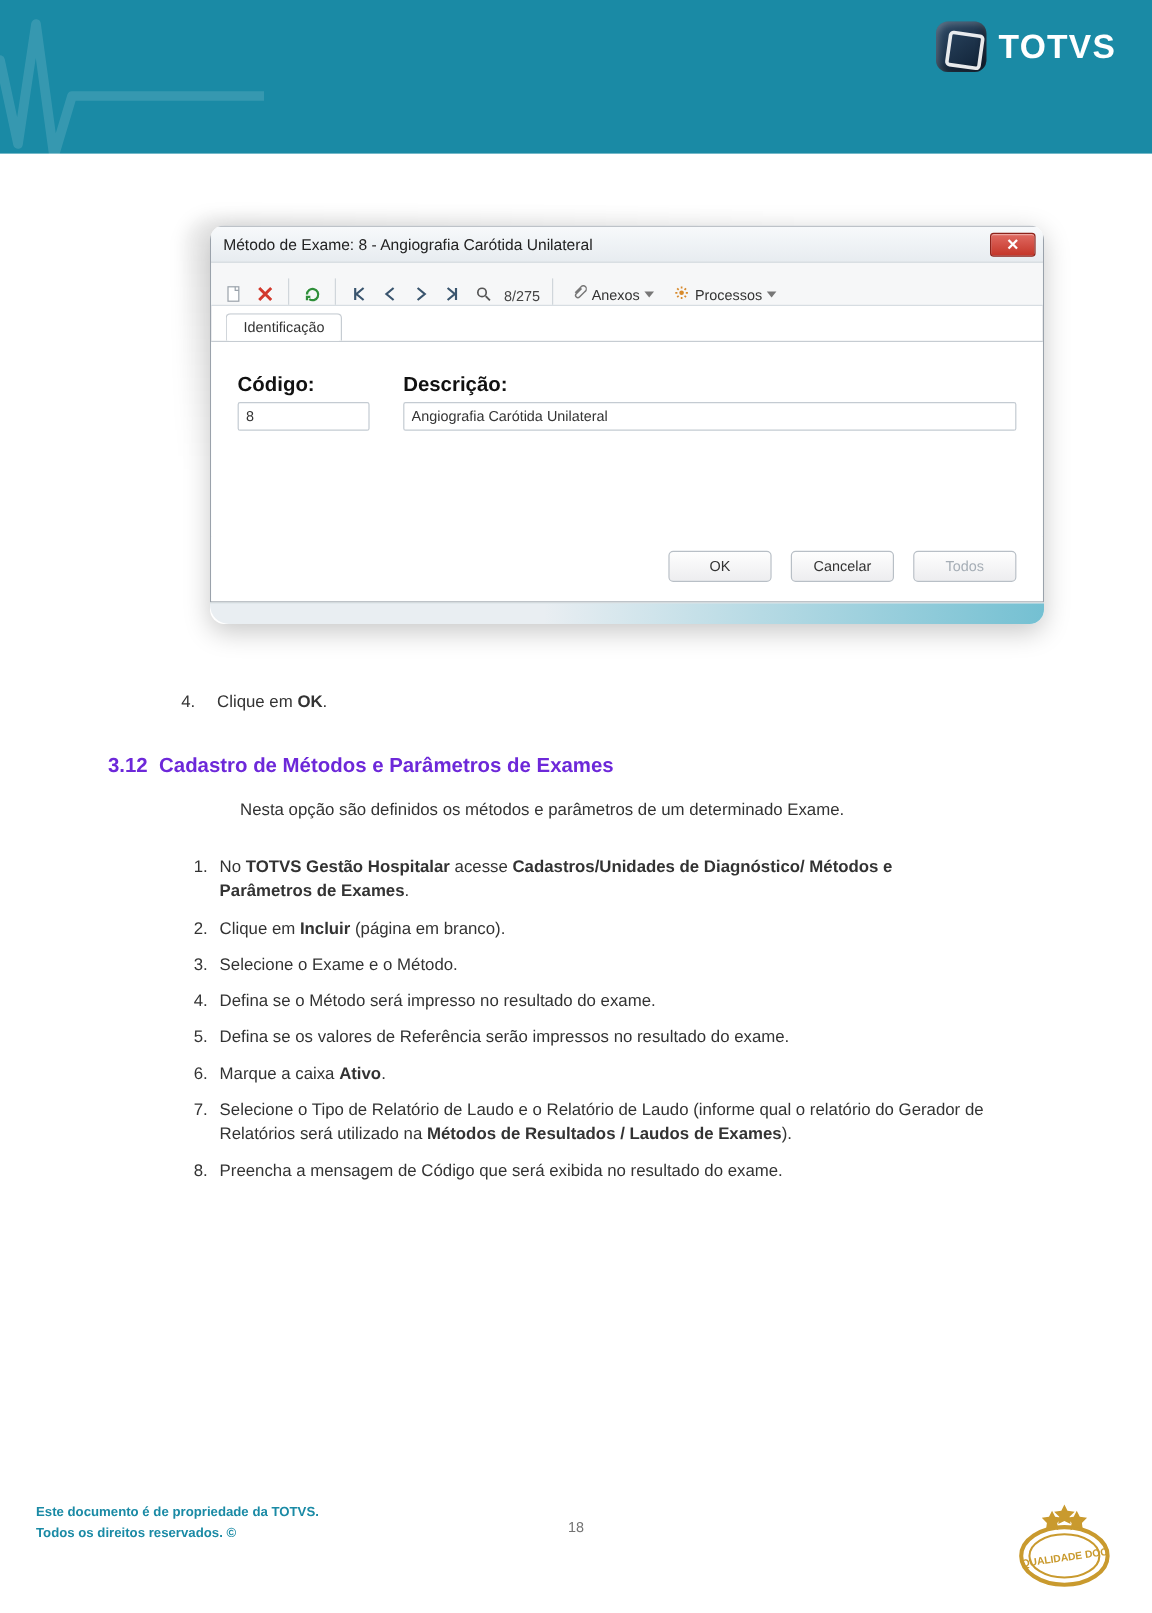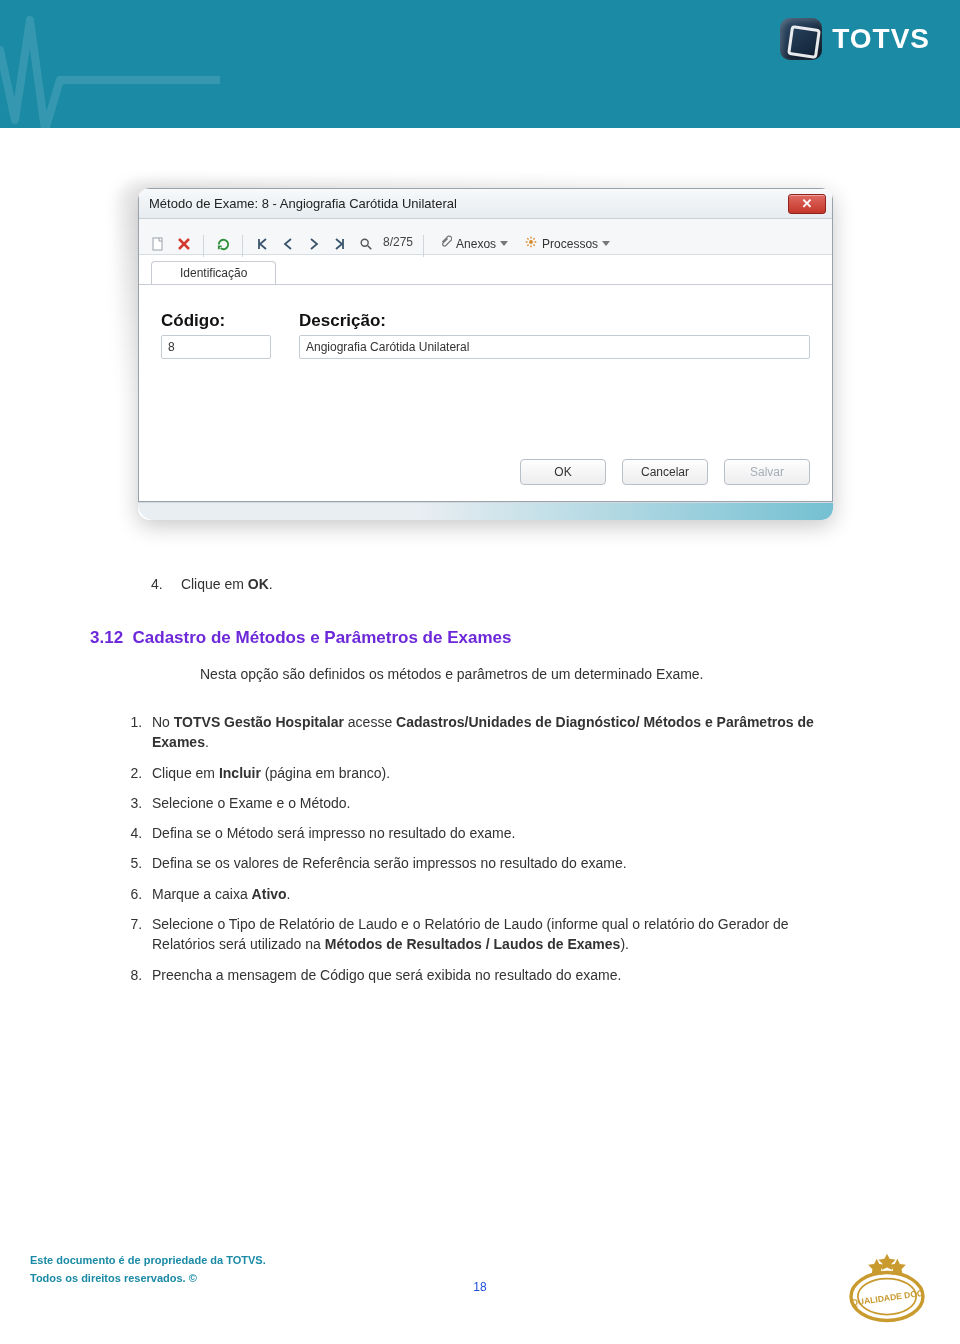--- a/index.html
+++ b/index.html
@@ -8,60 +8,60 @@
   .top-band { height: 128px; background: #1a8aa5; position: relative; }
   .top-band .wave { position:absolute; left:-40px; top:-10px; width:260px; height:160px; opacity:0.12; }
   .logo-badge { position: absolute; right: 30px; top: 18px; display:flex; align-items:center; gap:10px; }
   .logo-cube { width:42px; height:42px; background: linear-gradient(145deg,#2e4a66,#0e1f33); border-radius:10px; box-shadow: inset 2px 2px 6px rgba(255,255,255,0.25), inset -3px -3px 6px rgba(0,0,0,0.4); position:relative; }
   .logo-cube::after{ content:""; position:absolute; left:9px; top:9px; width:24px; height:24px; border:3px solid #fff; border-radius:4px; transform:rotate(8deg); opacity:0.9; }
   .logo-text { color:#fff; font-weight:900; font-size:28px; letter-spacing:1px; font-family: Arial Black, Arial, sans-serif; }
 
   .content { padding: 60px 70px 0 70px; }
 
   
-  .shot { width: 695px; margin-left: 68px; margin-top: 0; position:relative; }
+  .shot { width: 695px; margin-left: 105px; margin-top: 0; position:relative; }
   .shot-shadow { position:absolute; inset:-8px -8px -20px -22px; border-radius:24px; background:radial-gradient(120% 100% at 0% 0%, rgba(0,0,0,0.08), transparent 60%); filter:blur(6px); z-index:0; }
   .shot-inner { position:relative; z-index:1; border-radius: 12px; overflow:hidden; box-shadow: 0 6px 22px rgba(0,0,0,0.22); }
   .win { background:#fff; border:1px solid #9aa2ab; }
   .titlebar { background: linear-gradient(#f7f9fb,#e7ecf0); border-bottom:1px solid #c9d0d6; height:30px; display:flex; align-items:center; justify-content:space-between; padding:0 6px 0 10px; font-size:13px; color:#222; }
   .closebtn { width:38px; height:20px; background: linear-gradient(#e06a62,#c43629); border:1px solid #8e221a; border-radius:3px; color:#fff; display:flex; align-items:center; justify-content:center; font-size:13px; font-weight:bold; box-shadow: inset 0 1px 0 rgba(255,255,255,0.4); }
-  .toolbar { height:36px; background:#f6f7f8; border-bottom:1px solid #d7dde2; display:flex; align-items:flex-start; gap:8px; padding:16px 10px; font-size:12px; color:#333; }
+  .toolbar { height:36px; background:#f6f7f8; border-bottom:1px solid #d7dde2; display:flex; align-items:flex-end; gap:8px; padding:0 10px; font-size:12px; color:#333; }
   .tbtn { width:18px; height:18px; display:flex; align-items:center; justify-content:center; }
   .tbtn svg { display:block; }
   .sep { width:1px; height:22px; background:#d0d6db; margin:0 2px; }
   .toolbar .dd { display:flex; align-items:center; gap:4px; padding:0 4px; }
   .caret { width:0;height:0;border-left:4px solid transparent;border-right:4px solid transparent;border-top:5px solid #777; }
   .tabstrip { padding: 6px 10px 0 12px; }
-  .tab { display:inline-block; background:#fff; border:1px solid #c6ccd2; border-bottom:none; border-radius:4px 4px 0 0; padding:4px 28px; font-size:12px; color:#333; }
+  .tab { display:inline-block; background:#fff; border:1px solid #c6ccd2; border-bottom:none; border-radius:4px 4px 0 0; padding:4px 14px; font-size:12px; color:#333; }
   .tabfill { height:1px; background:#c6ccd2; }
   .formarea { padding:26px 22px 18px 22px; background:#fff; }
   .row { display:flex; gap:28px; align-items:flex-end; }
   .col-code { width:110px; }
   .col-desc { flex:1; }
   .flabel { font-size:17px; font-weight:bold; color:#111; margin-bottom:4px; display:block; }
   .finput { width:100%; height:24px; border:1px solid #c4cbd2; border-radius:2px; padding:2px 6px; font-size:12px; color:#333; background:#fff; }
   .btnbar { display:flex; gap:16px; justify-content:flex-end; padding:12px 22px 16px; background:#fff; }
   .wbtn { width:86px; height:26px; border:1px solid #b8bfc6; border-radius:4px; background:linear-gradient(#fefefe,#ededef); font-size:12px; color:#333; display:flex; align-items:center; justify-content:center; }
   .wbtn.disabled { color:#a6aeb6; }
   .shot-footerbar { height:18px; background:#e9eef2; border-top:1px solid #d2d9df; border-radius:0 0 0 16px; position:relative; }
   .shot-footerbar::after{ content:""; position:absolute; right:0; top:0; bottom:0; width:60%; background:linear-gradient(90deg, transparent, #74c0d2); border-radius: 0 0 10px 0; }
 
   
   .doc { margin-top: 56px; }
   .item4 { margin-left: 81px; font-size:14px; }
   .item4 .num { display:inline-block; width:26px; }
   h2.sect { color:#6d28d9; font-size:17px; font-weight:bold; margin: 36px 0 18px 20px; }
   .intro { margin: 0 0 30px 130px; }
-  ol.steps { list-style: decimal; margin-left: 76px; padding-right: 70px; }
+  ol.steps { list-style: decimal; margin-left: 107px; padding-right: 70px; }
   ol.steps li { margin-bottom: 10px; line-height:1.45; padding-left:6px; }
 
   
   .page-footer { position:absolute; left:0; right:0; bottom:20px; padding:0 30px; display:flex; justify-content:space-between; }
   .foot-left { font-size:11px; color:#1a8aa5; font-weight:bold; line-height:1.6; }
-  .foot-center { position:absolute; left:50%; transform:translateX(-50%); bottom:50px; font-size:12px; color:#1d4ed8; }
+  .foot-center { position:absolute; left:50%; transform:translateX(-50%); bottom:64px; font-size:12px; color:#737373; }
   .stamp { width:86px; height:72px; position:relative; }
   .stamp svg { width:100%; height:100%; }
 </style>
 </head>
 <body>
 
 <div class="page">
 
   <div class="top-band">
     <svg class="wave" viewBox="0 0 260 160">
@@ -164,21 +164,21 @@
               <div class="col-desc">
                 <span class="flabel">Descrição:</span>
                 <input class="finput" value="Angiografia Carótida Unilateral" style="">
               </div>
             </div>
             <div style="height:70px;"></div>
           </div>
           <div class="btnbar">
             <div class="wbtn">OK</div>
             <div class="wbtn">Cancelar</div>
-            <div class="wbtn disabled">Salvar</div>
+            <div class="wbtn disabled">Todos</div>
           </div>
         </div>
         <div class="shot-footerbar"></div>
       </div>
     </div>
 
     <div class="doc">
       <p class="item4">
         <span class="num">4.</span>
         <span>Clique em </span><b>OK</b><span>.</span>

